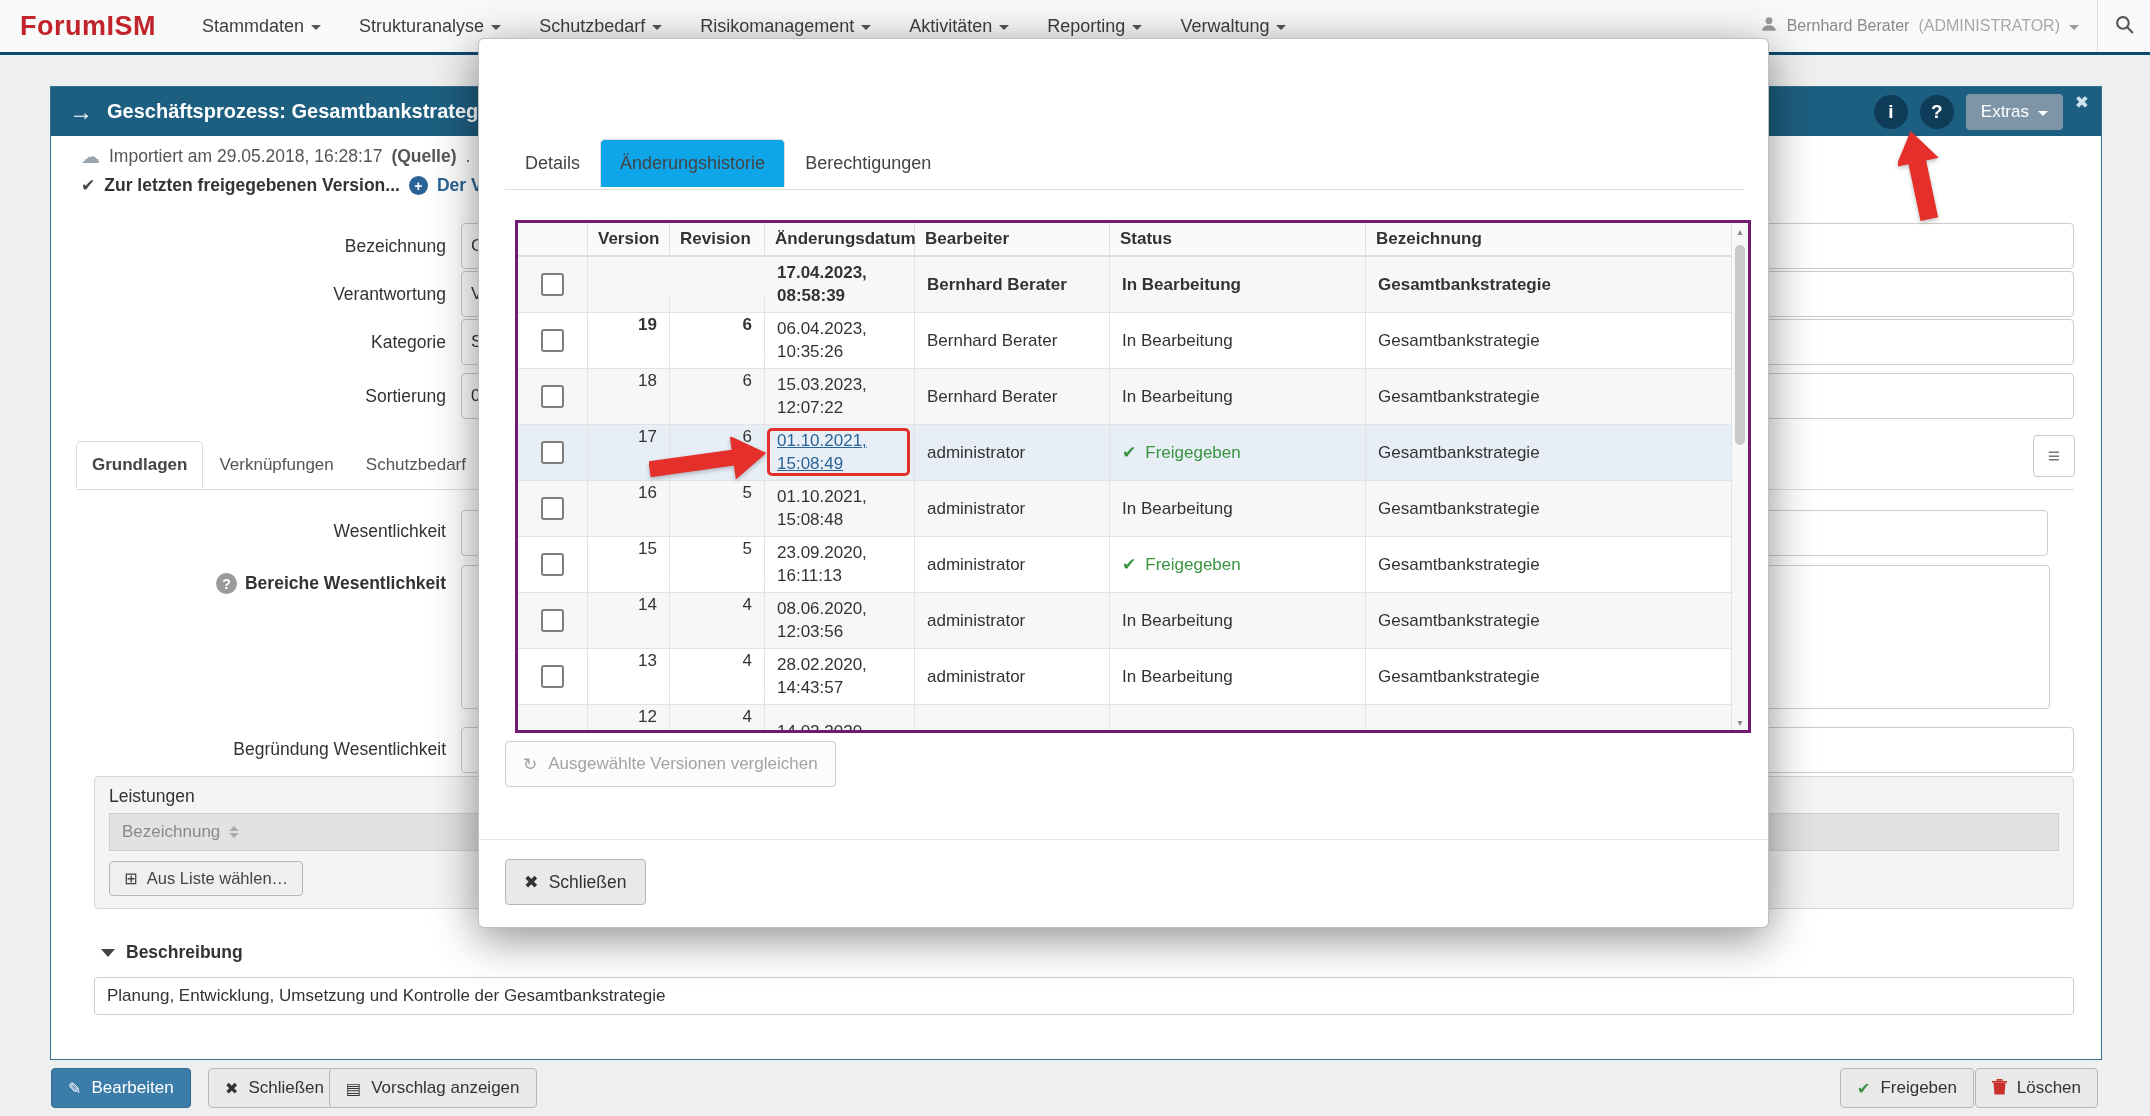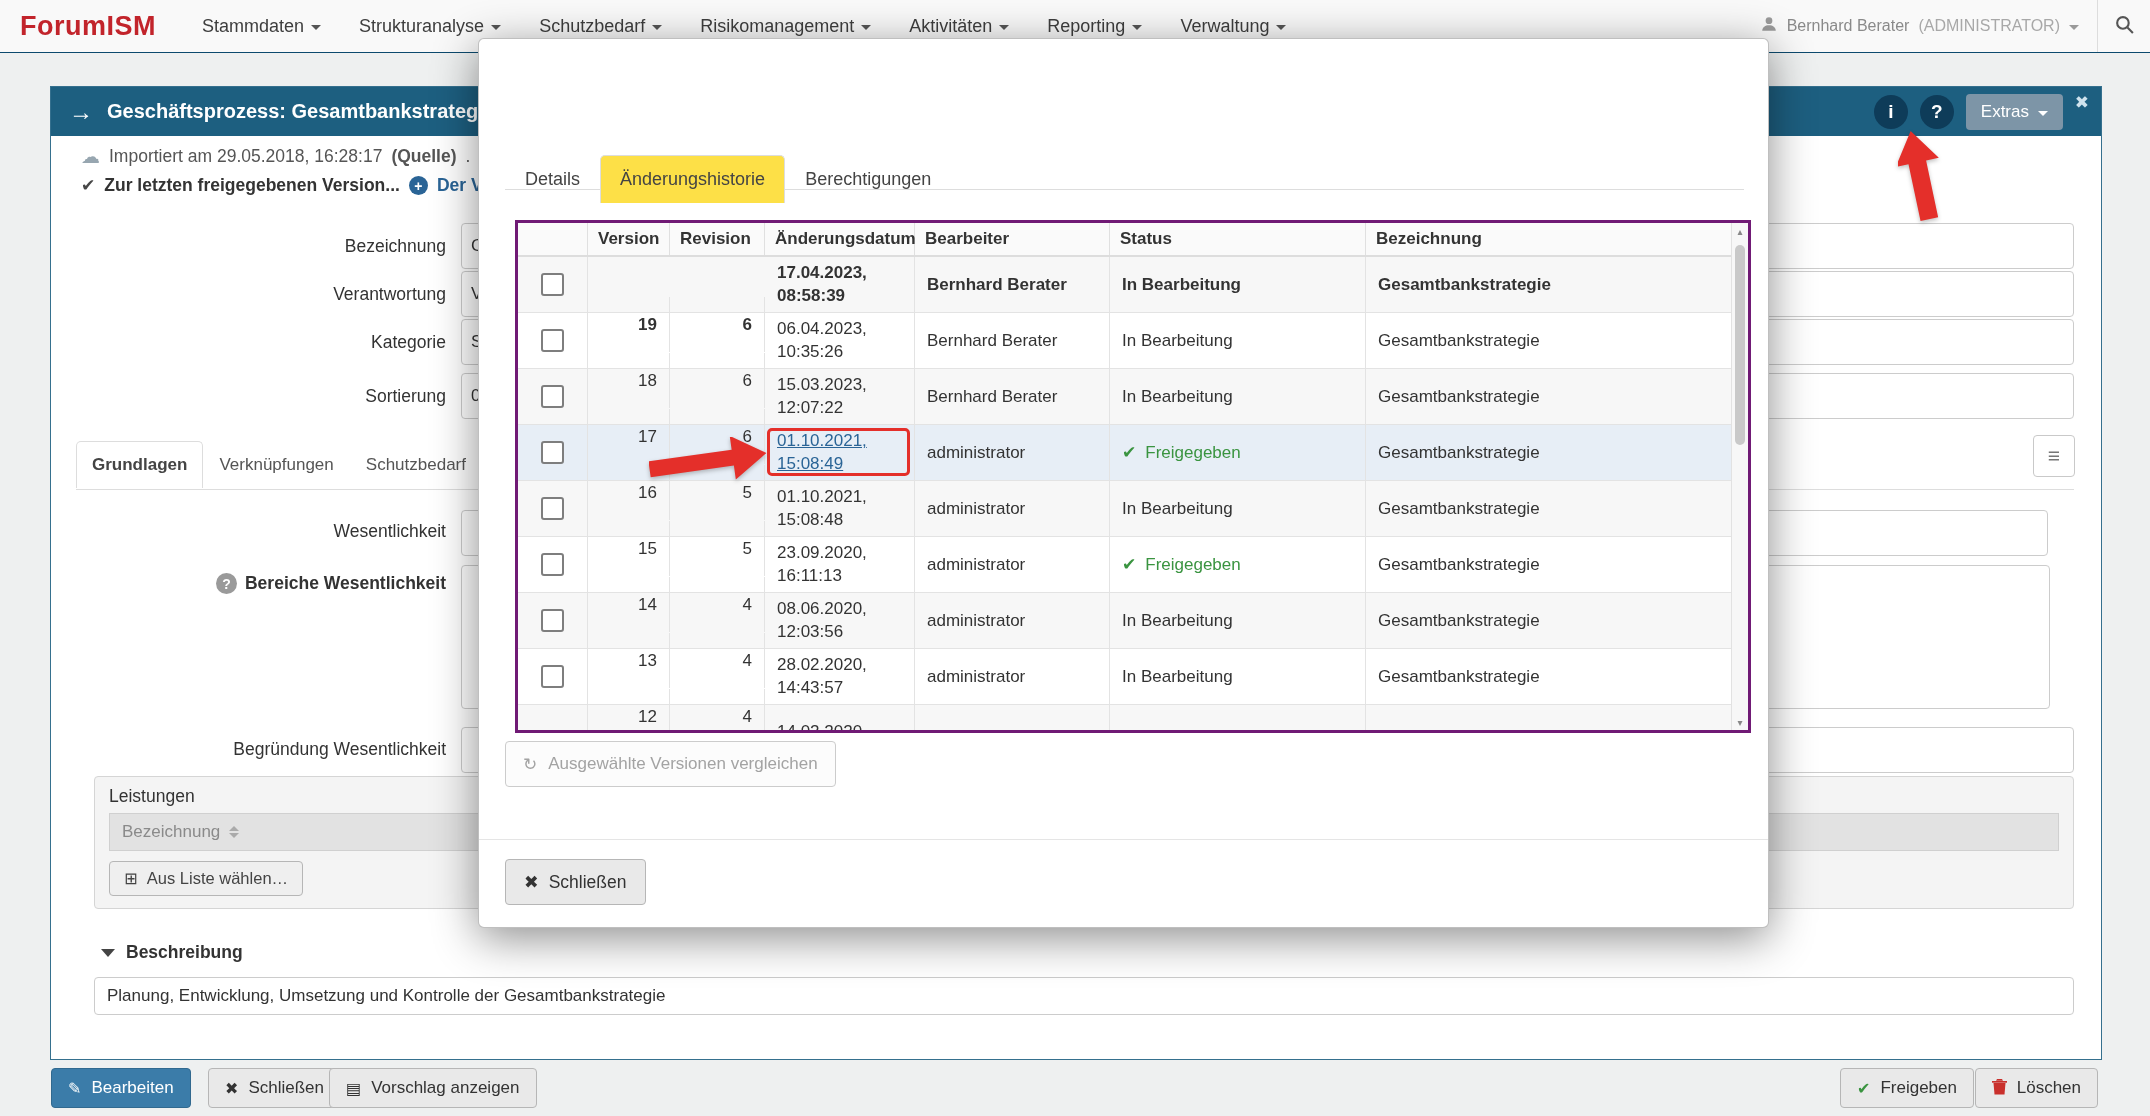--- a/index.html
+++ b/index.html
@@ -1,20 +1,20 @@
 <!DOCTYPE html>
 <html><head>
 <meta charset="utf-8">
 <style>
   html,body{margin:0;padding:0;}
   .screen{position:relative;width:2150px;height:1116px;background:#eef0f0;overflow:hidden;
           font-family:"Liberation Sans","DejaVu Sans",sans-serif;color:#333;}
   
   .nav{position:absolute;left:0;top:0;width:2150px;height:52px;background:#f9f9f9;
-       border-bottom:1px solid #0c4a6e;display:flex;align-items:center;z-index:5;}
+       border-bottom:3px solid #0c4a6e;display:flex;align-items:center;z-index:5;}
   .brand{margin-left:20px;font-size:27px;font-weight:bold;color:#c2242b;letter-spacing:.5px;}
   .nav-items{display:flex;margin-left:46px;gap:38px;}
   .nav-item{font-size:18px;color:#3e3e3e;display:flex;align-items:center;gap:7px;cursor:pointer;}
   .caret{width:0;height:0;border-left:5px solid transparent;border-right:5px solid transparent;
          border-top:5px solid #555;margin-top:3px;}
   .caret.white{border-top-color:#fff;}
   .caret.gray{border-top-color:#9a9a9a;}
   .nav-right{margin-left:auto;display:flex;align-items:center;height:100%;}
   .user{display:flex;align-items:center;gap:9px;font-size:16px;color:#8a8a8a;margin-right:18px;}
   .user-role{color:#a8a8a8;}
@@ -84,23 +84,23 @@
        color:#333;cursor:pointer;box-sizing:border-box;}
   .btn .ic{font-size:16px;}
   .btn-primary{background:#3b7ca9;border-color:#31698f;color:#fff;}
   .ic-green{color:#3a9440;font-size:17px;}
   
   .modal{position:absolute;left:478px;top:38px;width:1291px;height:890px;background:#fff;border-radius:6px;
          box-shadow:0 10px 45px rgba(0,0,0,.45);z-index:40;border:1px solid rgba(0,0,0,.25);box-sizing:border-box;}
   .modal-header{height:62px;background:#2196cd;border-radius:5px 5px 0 0;display:flex;align-items:center;}
   .modal-title{margin-left:26px;font-size:21px;font-weight:bold;color:#fff;}
   .modal-close{margin-left:auto;margin-right:22px;color:#cfeaf7;font-size:27px;cursor:pointer;line-height:1;}
-  .mtabs{position:absolute;left:26px;top:116px;display:flex;z-index:3;}
+  .mtabs{position:absolute;left:26px;top:100px;display:flex;z-index:3;}
   .mtab{padding:13px 19px;font-size:18px;color:#444;cursor:pointer;border:1px solid transparent;border-bottom:none;}
-  .mtab.active{background:#fde047;border-color:#ddd;border-radius:5px 5px 0 0;}
+  .mtab.active{background:#0ea5e9;border-color:#ddd;border-radius:5px 5px 0 0;}
   .mtabline{position:absolute;left:26px;width:1239px;top:150px;border-top:1px solid #ddd;z-index:2;}
   .table-wrap{position:absolute;left:36px;top:181px;width:1230px;height:507px;border:3px solid #701a75;
               overflow:hidden;box-sizing:content-box;}
   .thead{display:flex;height:34px;background:#fafafa;border-bottom:2px solid #ddd;font-weight:bold;
          font-size:17px;align-items:center;box-sizing:border-box;}
   .thcell{display:flex;align-items:center;height:100%;padding:0 10px;border-right:1px solid #e0e0e0;
           box-sizing:border-box;}
   .c0{width:70px;}.c1{width:82px;}.c2{width:95px;}.c3{width:150px;}.c4{width:195px;}.c5{width:256px;}
   .c6{width:366px;border-right:none!important;}
   .trow{display:flex;height:56px;border-bottom:1px solid #e3e3e3;font-size:17px;background:#fff;box-sizing:border-box;}

